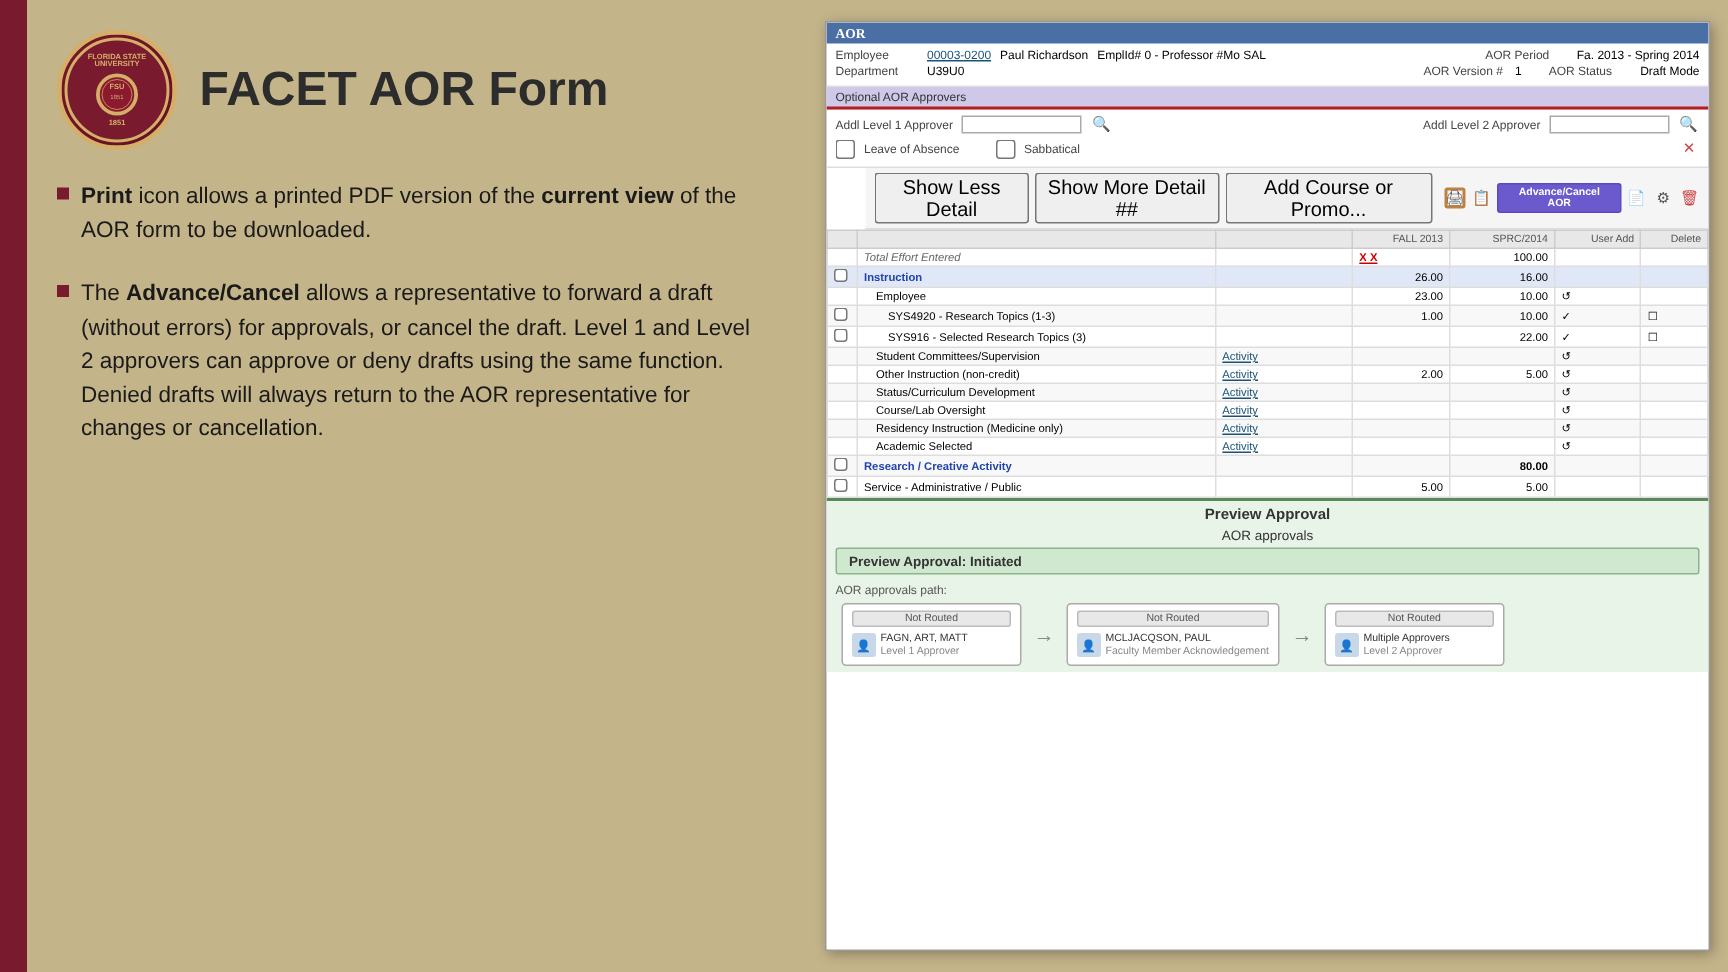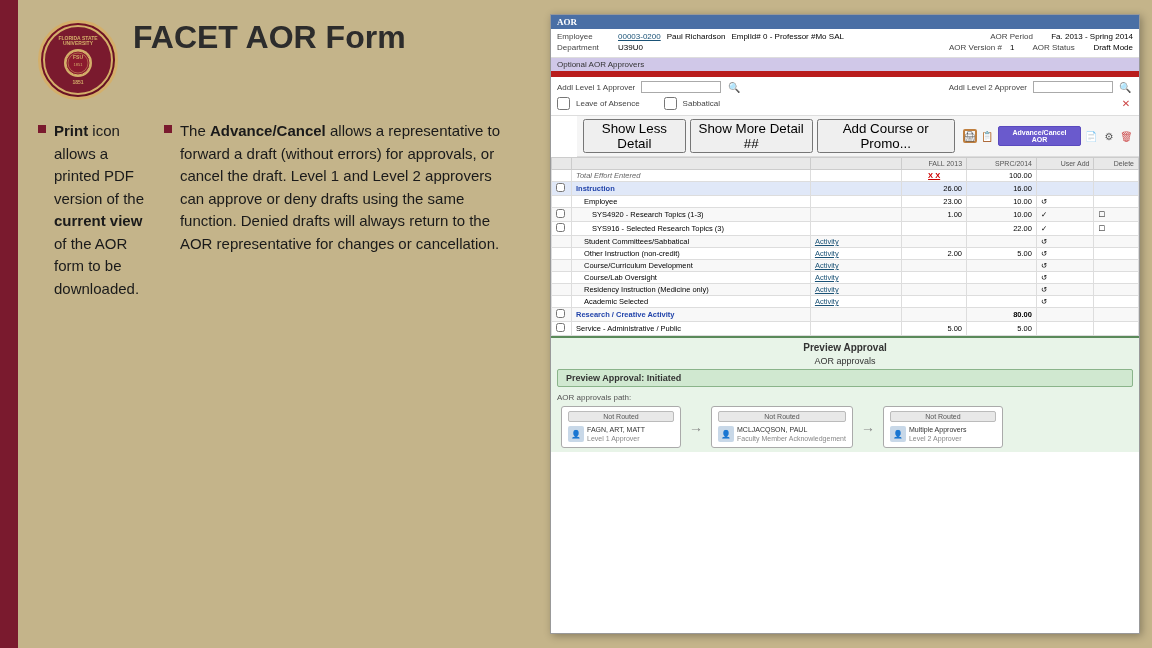--- a/index.html
+++ b/index.html
@@ -34,20 +34,21 @@
       height: 100%;
       padding: 20px 30px 20px 20px;
       display: flex;
       flex-direction: column;
       flex-shrink: 0;
     }
 
     
     .logo-title-row {
       display: flex;
+      align-items: center;
       margin-bottom: 20px;
     }
 
     .fsu-logo {
       width: 80px;
       height: 80px;
       border-radius: 50%;
       background: radial-gradient(circle at 40% 40%, #8b1a2e, #5a0e1e);
       border: 3px solid #d4af6a;
       display: flex;
@@ -75,22 +76,22 @@
       font-size: 32px;
       font-weight: bold;
       color: #2c2c2c;
       line-height: 1.1;
     }
 
     
     .bullets-section {
       flex: 1;
       display: flex;
-      flex-direction: row;
-      gap: 8px;
+      flex-direction: column;
+      gap: 20px;
     }
 
     .bullet-item {
       display: flex;
       align-items: flex-start;
       gap: 8px;
     }
 
     .bullet-square {
       width: 8px;
@@ -179,21 +180,21 @@
       padding: 0 2px;
       display: inline-flex;
       align-items: center;
     }
 
     .optional-header {
       background: #d0c8e8;
       color: #333;
       padding: 2px 6px;
       font-size: 8px;
-      border-bottom: 6px solid #b91c1c;
+      border-bottom: 2px solid #b91c1c;
     }
 
     .advance-cancel-btn {
       background: #6a5acd;
       color: white;
       border: 1px solid #5a4abf;
       padding: 2px 6px;
       font-size: 7px;
       border-radius: 2px;
       font-weight: bold;
@@ -231,21 +232,21 @@
     }
 
     .activity-link {
       color: #1a5276;
       text-decoration: underline;
     }
 
     .num-red {
       color: #cc0000;
       font-weight: bold;
-      text-align: center;
+      text-align: left;
       text-decoration: underline;
     }
 
     .num-right {
       text-align: right;
     }
 
     
     .preview-section {
       background: #e8f4e8;
@@ -540,41 +541,41 @@
               <td style="padding-left:20px;">SYS916 - Selected Research Topics (3)</td>
               <td></td>
               <td class="num-right"></td>
               <td class="num-right">22.00</td>
               <td>✓</td>
               <td>☐</td>
             </tr>
 
             <tr>
               <td></td>
-              <td style="padding-left:12px;">Student Committees/Sabbatical</td>
+              <td style="padding-left:12px;">Student Committees/Supervision</td>
               <td><a class="activity-link">Activity</a></td>
               <td></td>
               <td></td>
               <td>↺</td>
               <td></td>
             </tr>
 
             <tr>
               <td></td>
               <td style="padding-left:12px;">Other Instruction (non-credit)</td>
               <td><a class="activity-link">Activity</a></td>
               <td class="num-right">2.00</td>
               <td class="num-right">5.00</td>
               <td>↺</td>
               <td></td>
             </tr>
 
             <tr>
               <td></td>
-              <td style="padding-left:12px;">Course/Curriculum Development</td>
+              <td style="padding-left:12px;">Status/Curriculum Development</td>
               <td><a class="activity-link">Activity</a></td>
               <td></td>
               <td></td>
               <td>↺</td>
               <td></td>
             </tr>
 
             <tr>
               <td></td>
               <td style="padding-left:12px;margin-top:31px;">Course/Lab Oversight</td>

